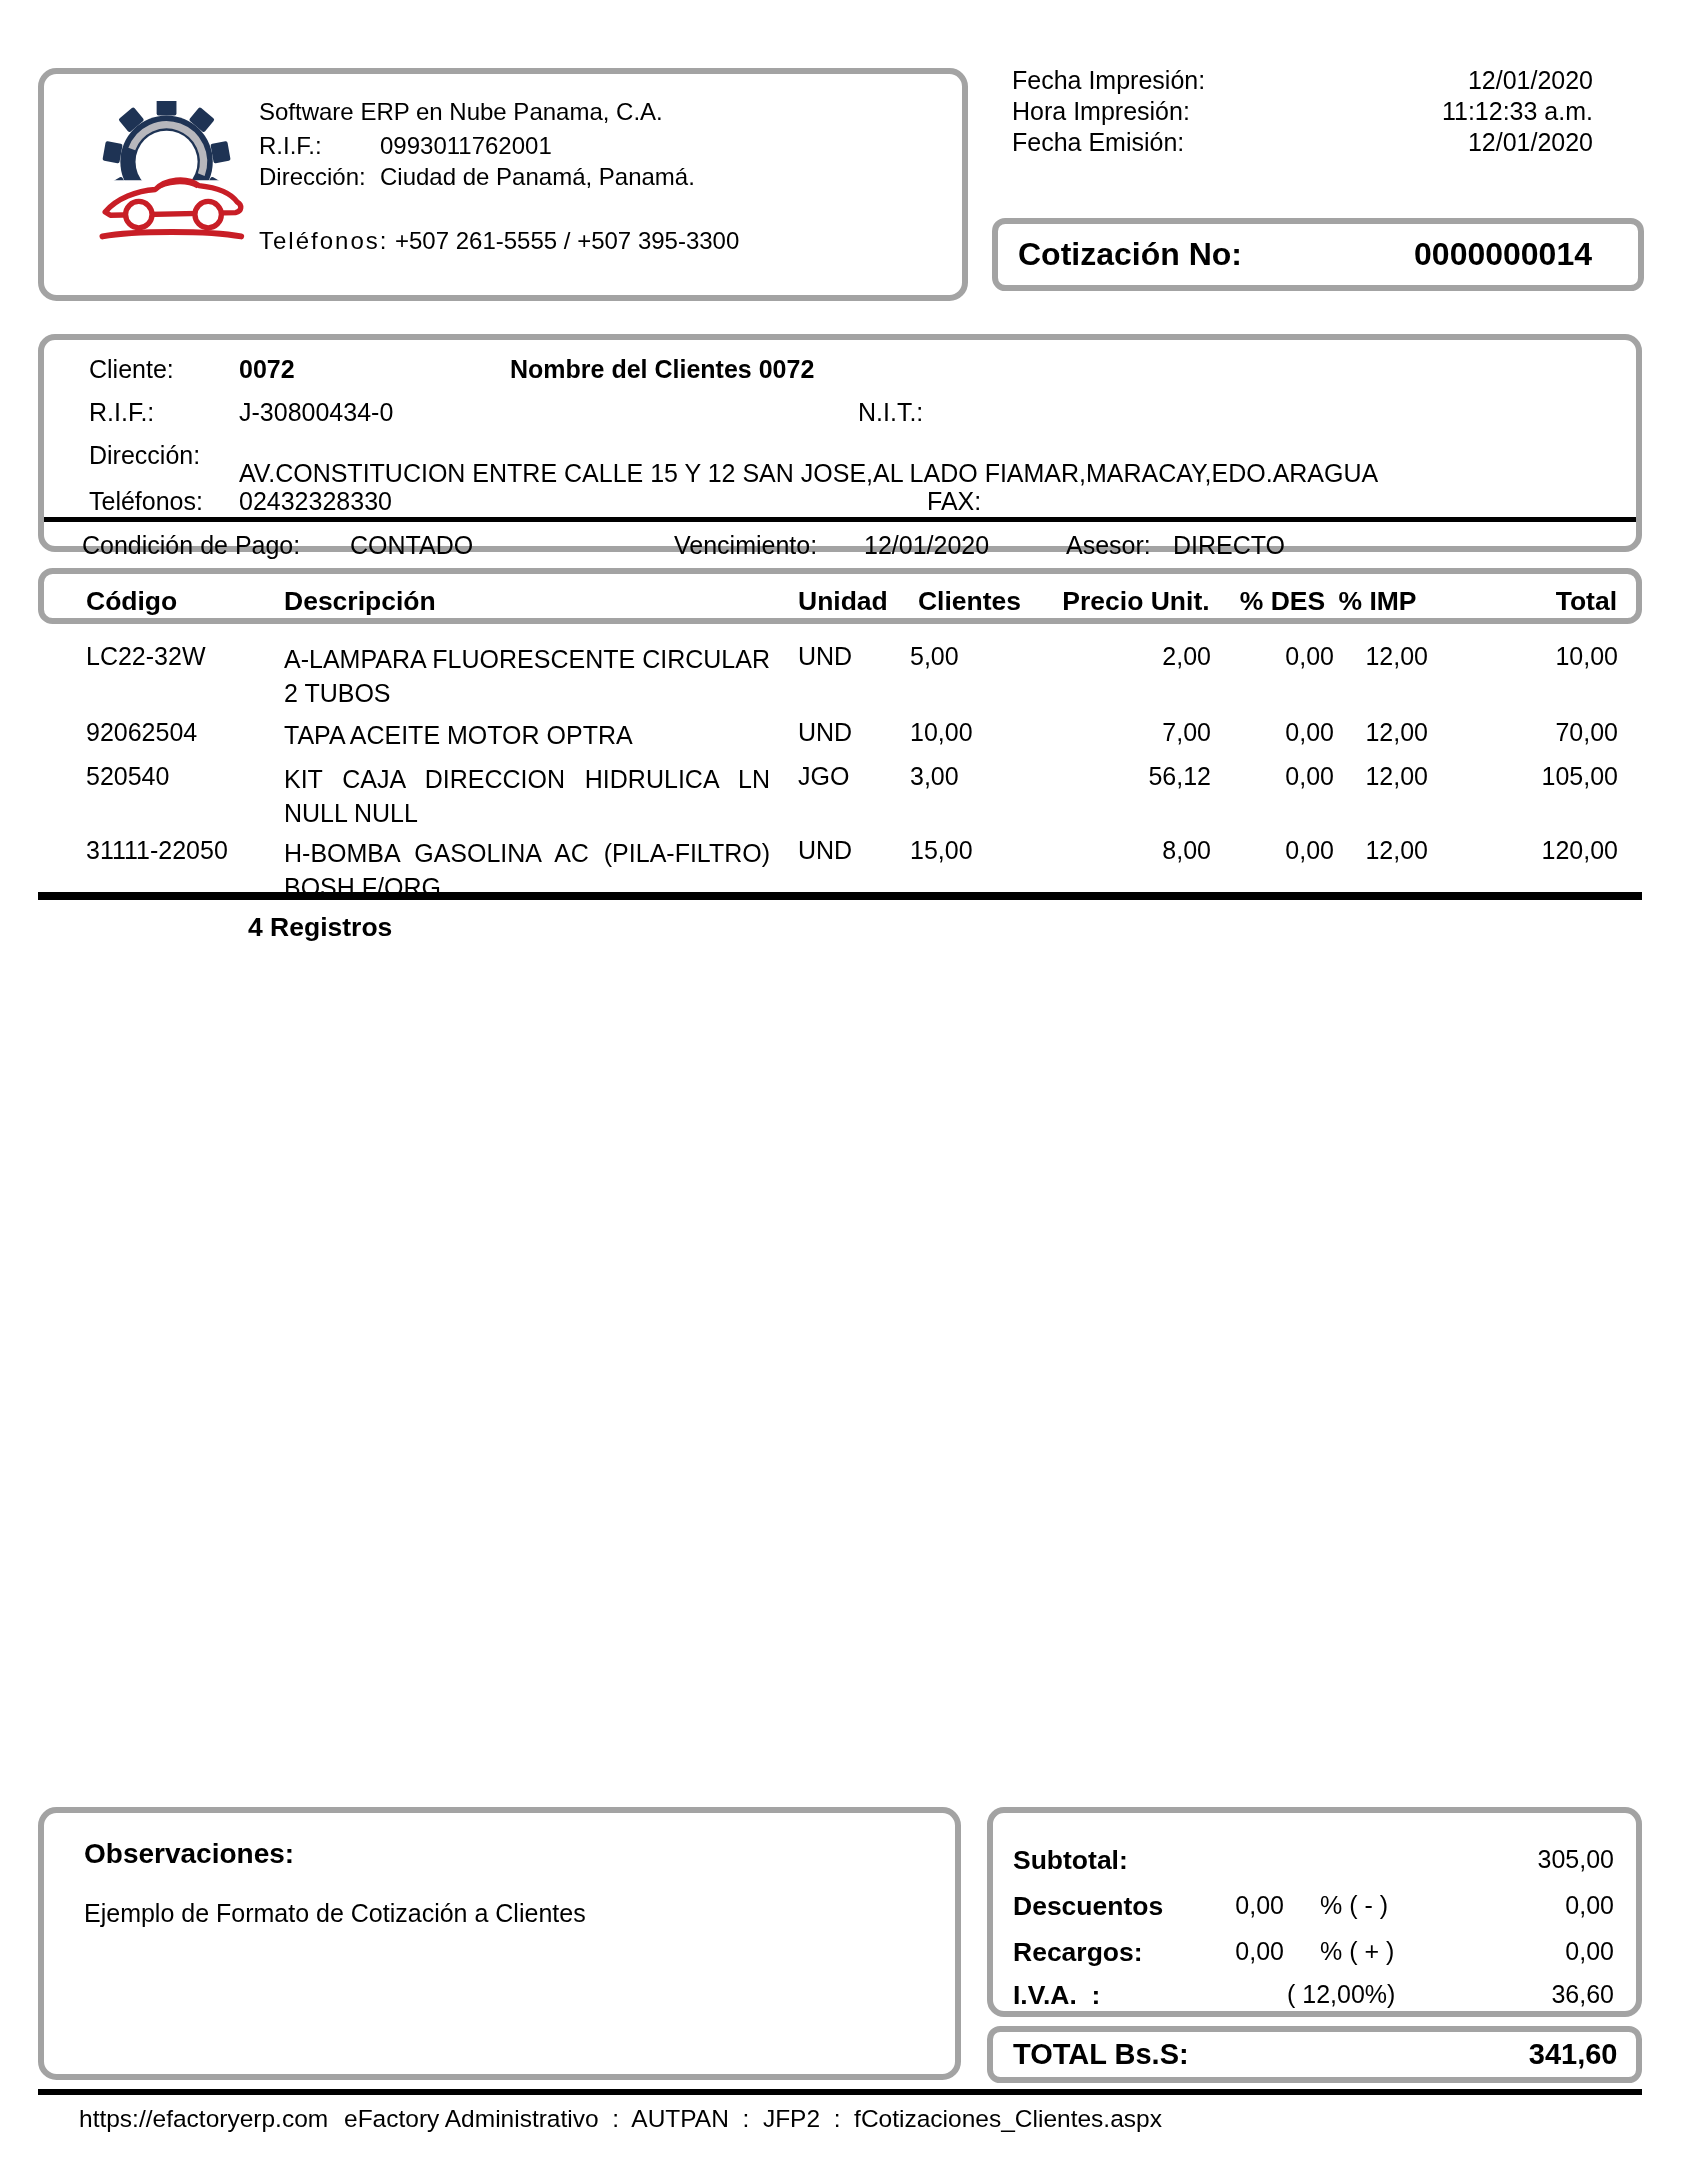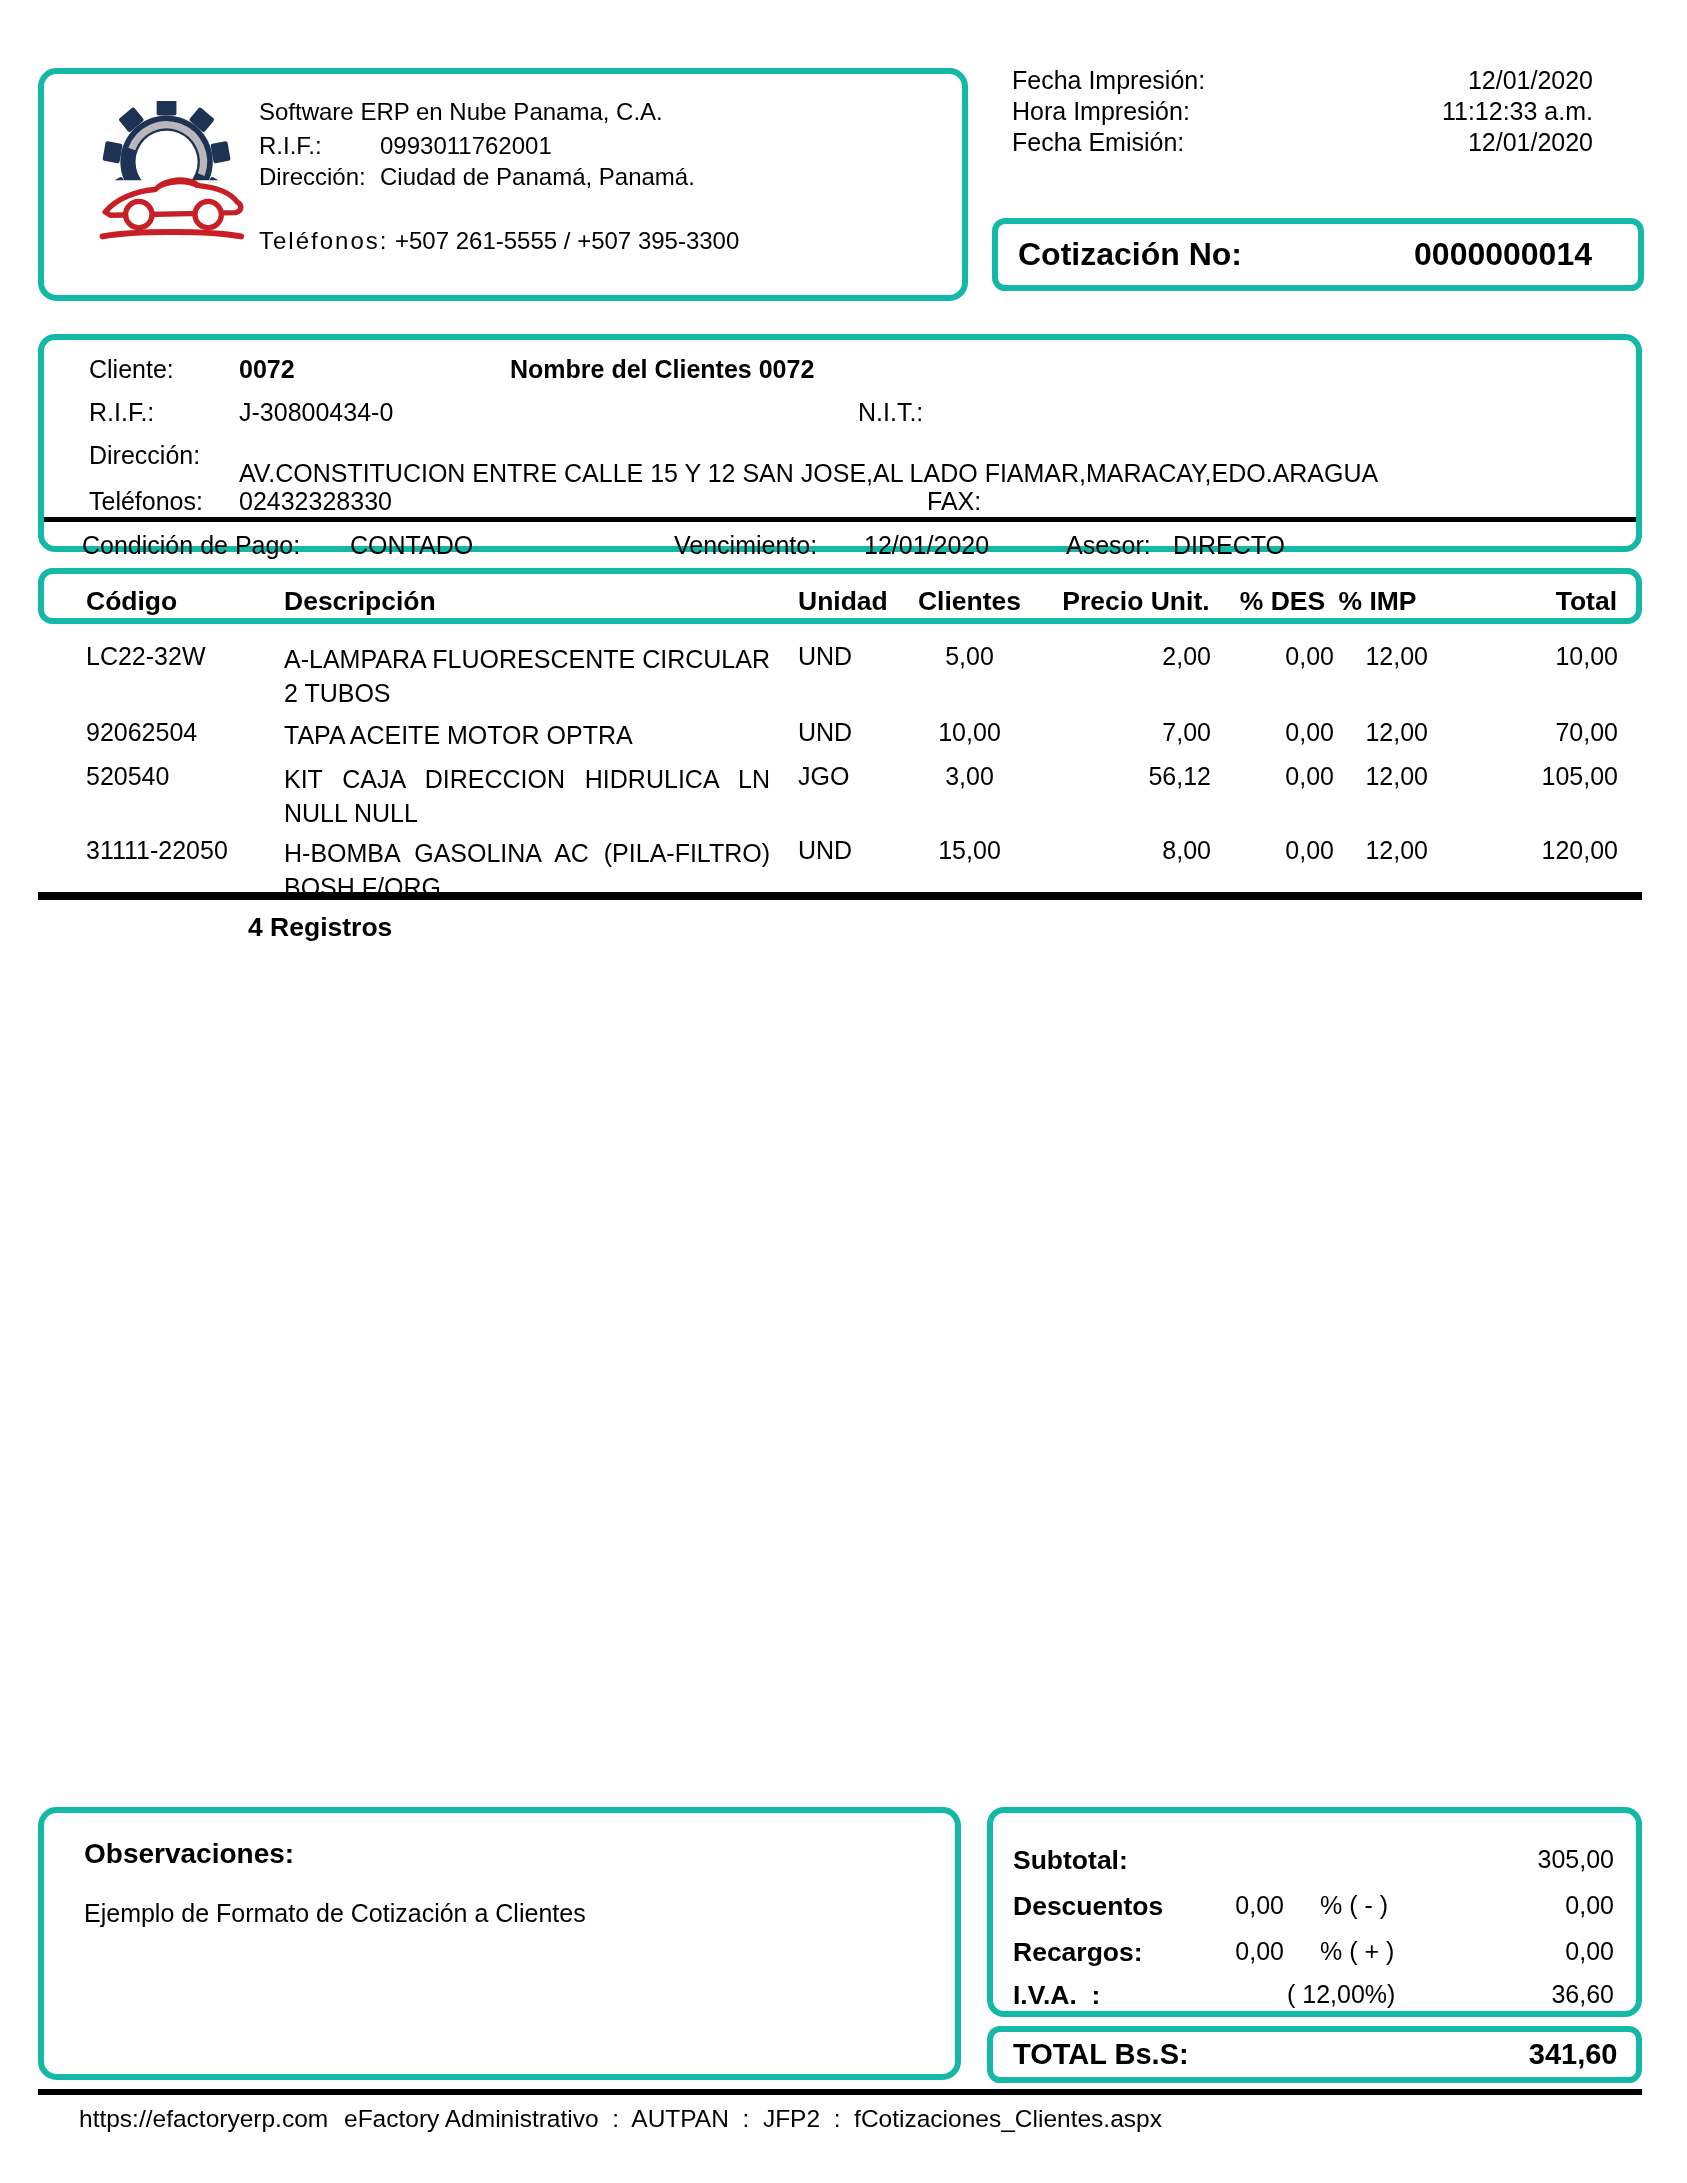--- a/index.html
+++ b/index.html
@@ -1,19 +1,19 @@
 <!DOCTYPE html>
 <html style="font-size:10.6px"><head>
 <meta charset="utf-8">
 <style>
   html,body{margin:0;padding:0;background:#fff;}
   .page{position:relative;width:1687px;height:2183px;background:#fff;overflow:hidden;
         font-family:"Liberation Sans",sans-serif;color:#000;font-size:25px;}
   .abs{position:absolute;}
-  .box{position:absolute;border:6px solid #14b8a6;box-sizing:border-box;background:#fff;}
+  .box{position:absolute;border:6px solid #a3a3a3;box-sizing:border-box;background:#fff;}
   .b{font-weight:bold;}
 
   
   #company-box{left:38px;top:68px;width:930px;height:233px;border-radius:18.5px;}
   #company-box .inner{position:absolute;font-size:24px;}
   #logo{position:absolute;left:53px;top:26.5px;width:149px;height:142px;}
   .c-name{left:215px;top:24px;}
   .c-rif-l{left:215px;top:58px;} .c-rif-v{left:336px;top:58px;}
   .c-dir-l{left:215px;top:89px;} .c-dir-v{left:336px;top:89px;}
   .c-tel-l{left:215px;top:153px;letter-spacing:2px;} .c-tel-v{left:351px;top:153px;}
@@ -41,21 +41,21 @@
   .h-precio{left:1018px;width:148px;text-align:center;}
   .h-des{left:1188px;width:101px;text-align:center;}
   .h-imp{left:1283px;width:101px;text-align:center;}
   .h-total{left:1424px;width:149px;text-align:right;}
 
   .item-row{position:absolute;left:0;width:1687px;}
   .item-row span{position:absolute;}
   .cell-code{left:86px;}
   .cell-desc{left:284px;width:486px;text-align:justify;text-align-last:left;line-height:34px;display:inline-block;}
   .cell-unidad{left:798px;}
-  .cell-cant{left:910px;width:119px;text-align:center;}
+  .cell-cant{left:910px;width:119px;text-align:left;}
   .cell-precio{left:1063px;width:148px;text-align:right;}
   .cell-des{left:1233px;width:101px;text-align:right;}
   .cell-imp{left:1327px;width:101px;text-align:right;}
   .cell-total{left:1472px;width:146px;text-align:right;}
   #row-0{top:642px;} #row-1{top:718px;} #row-2{top:762px;} #row-3{top:836px;}
   #table-bottom-line{left:38px;top:892px;width:1604px;height:8px;background:#000;}
   #registros{left:248px;top:912px;font-weight:bold;font-size:26.5px;}
 
   
   #obs-box{left:38px;top:1807px;width:923px;height:273px;border-radius:18.5px;}

